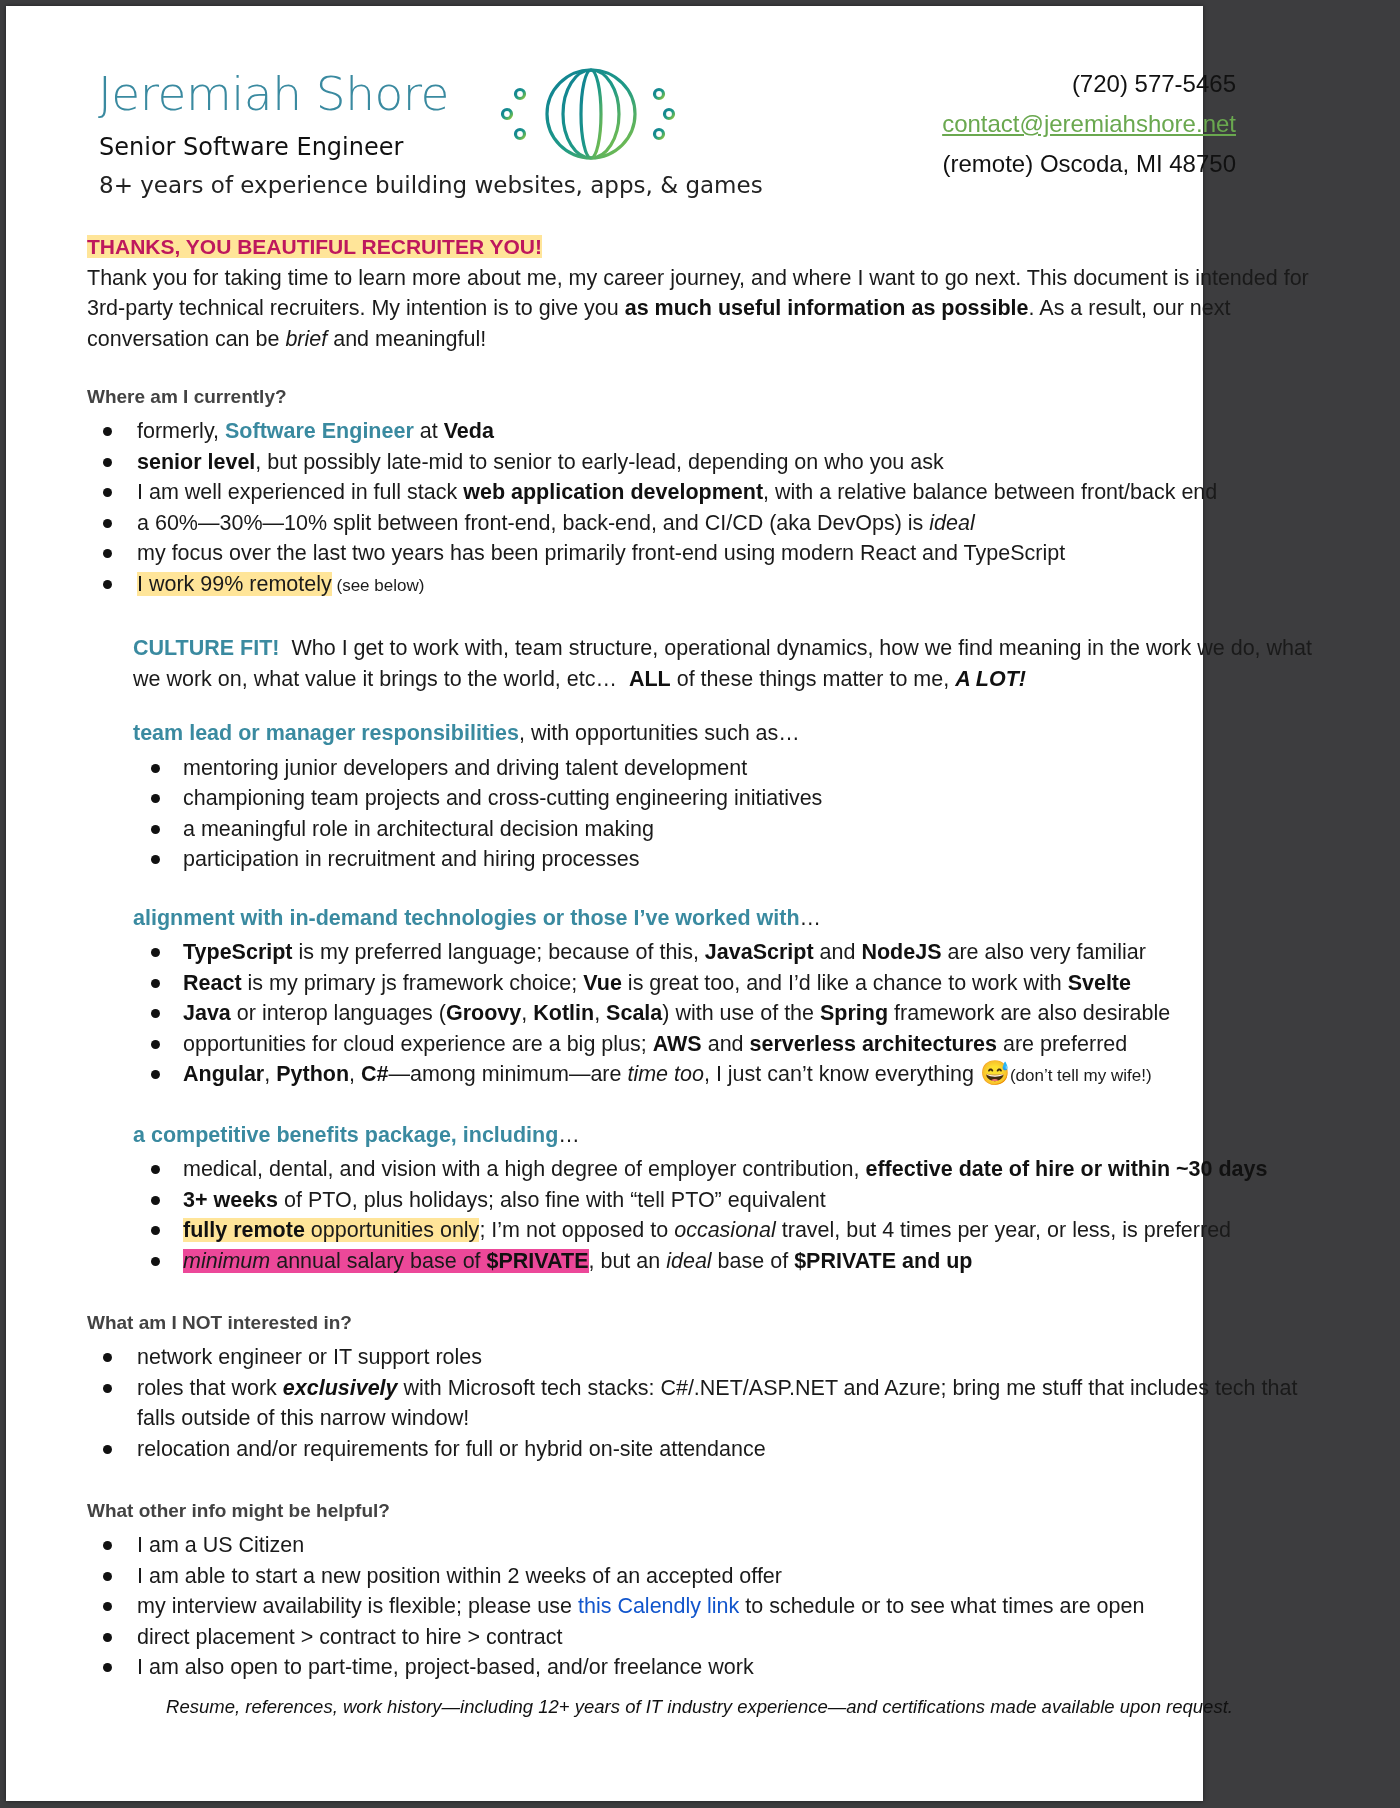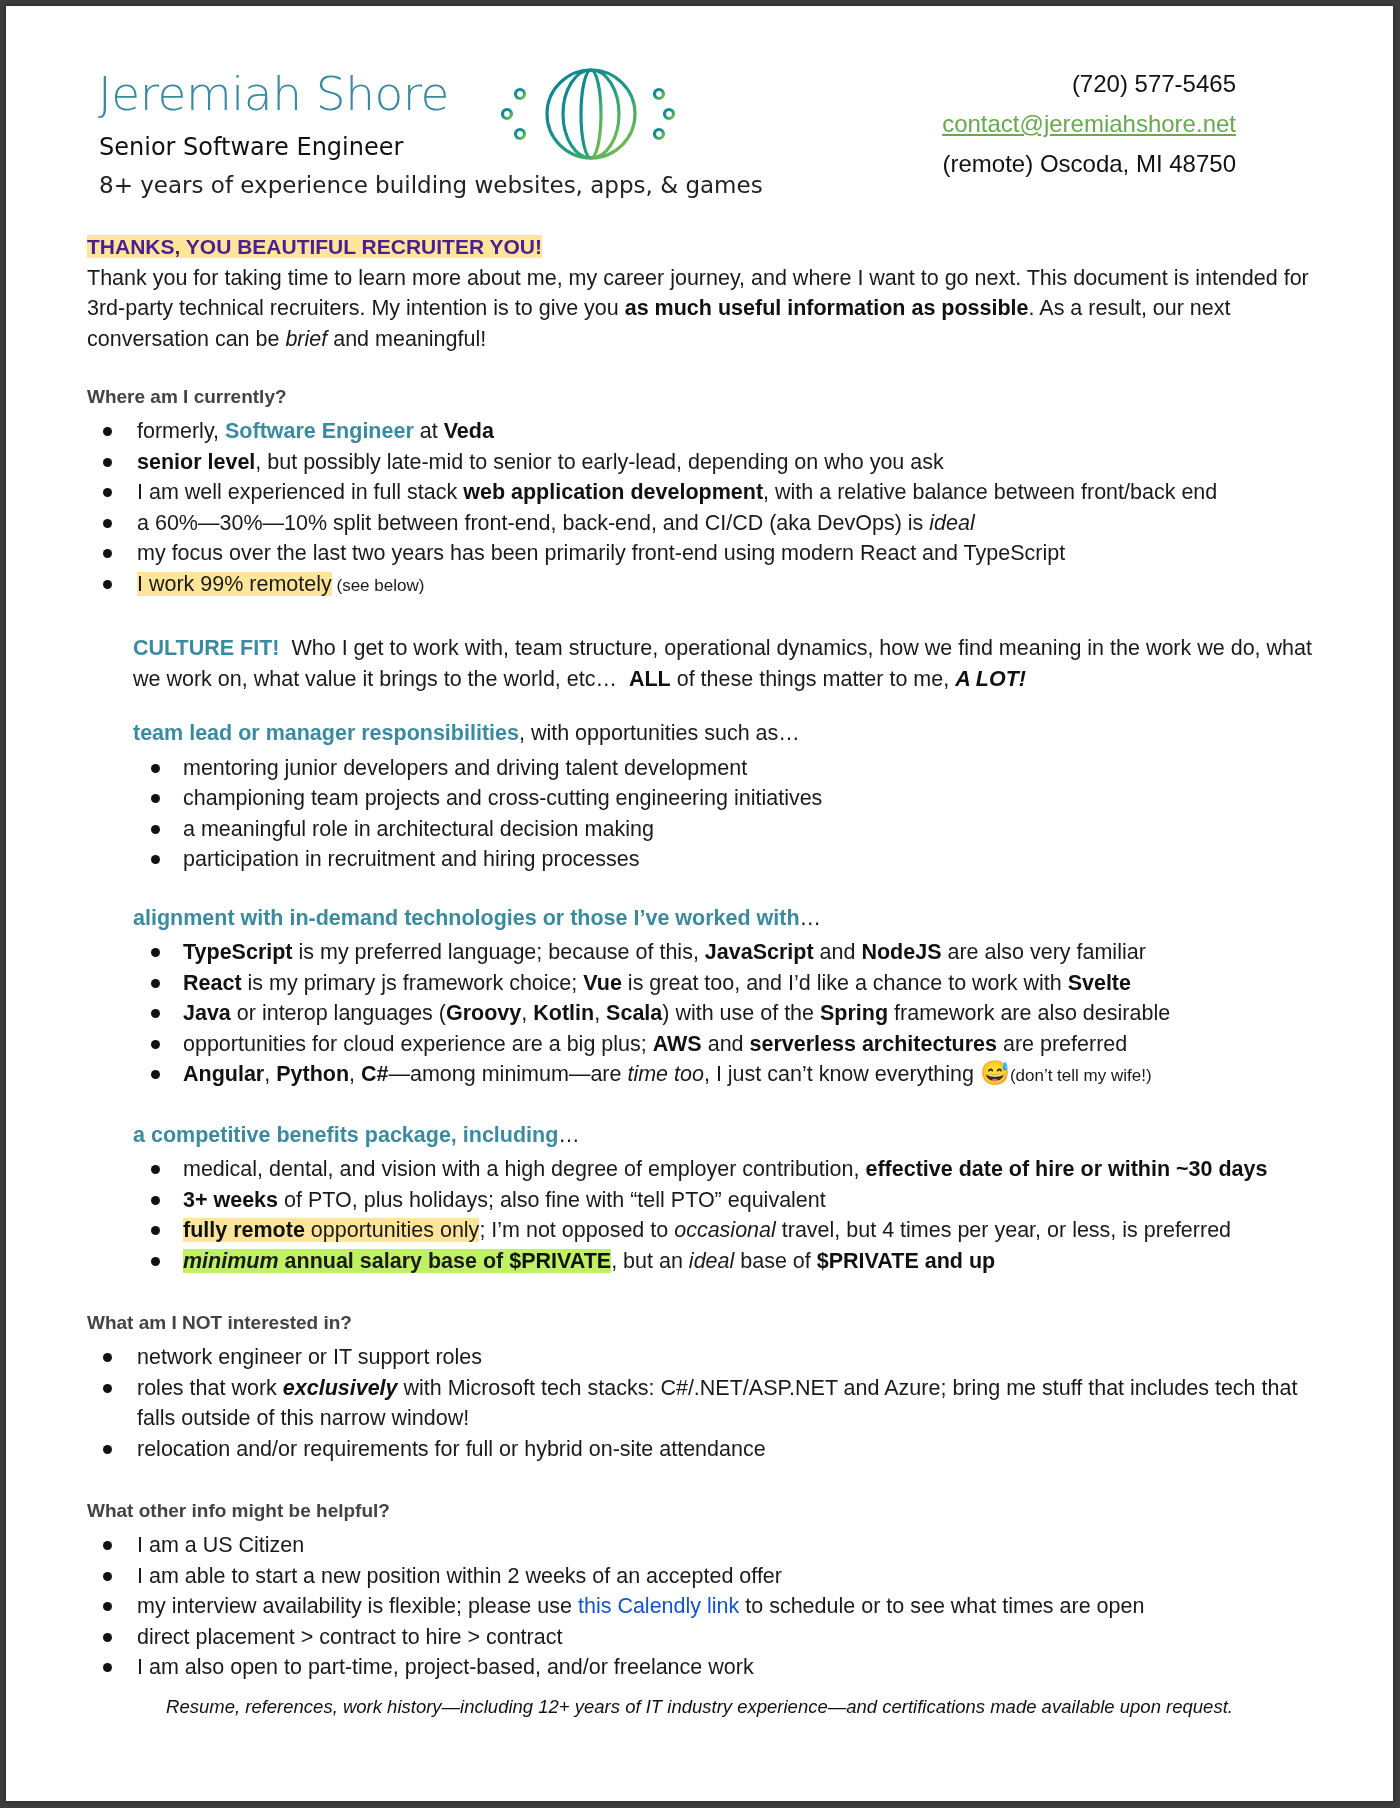--- a/index.html
+++ b/index.html
@@ -7,21 +7,21 @@
     width: 1400px; height: 1808px;
     background: #3d3d3f;
     position: relative;
     overflow: hidden;
     font-family: "Liberation Sans", sans-serif;
     color: #111;
   }
   .page {
     position: absolute;
     left: 6px; top: 6px;
-    width: 1387px; height: 1795px;
+    width: 1197px; height: 1795px;
     background: #fff;
     box-shadow: 0 0 4px rgba(0,0,0,0.5);
   }
   .abs { position: absolute; }
 
   
   .name {
     left: 92px; top: 60px;
     font-family: "DejaVu Sans", sans-serif;
     font-size: 47px; font-weight: 300;
@@ -51,22 +51,22 @@
   }
   .contact .email { color: #6aa84f; text-decoration: underline; }
 
   
   .body-text {
     left: 81px; top: 226px; width: 1250px;
     font-size: 21.5px; line-height: 30.5px;
     color: #1a1a1a;
   }
   .hl-yellow { background: #ffe599; }
-  .hl-pink { background: #bef264; font-weight: bold; }
-  .thanks { font-weight: bold; color: #4c1d95; font-size: 21px; }
+  .hl-pink { background: #ec4899; }
+  .thanks { font-weight: bold; color: #be185d; font-size: 21px; }
   .section-h {
     font-weight: bold; color: #434343;
     font-size: 19px; line-height: 30px;
   }
   .teal-b { color: #3a8aa0; font-weight: bold; }
   b { font-weight: bold; color: #111; }
   ul { margin: 4px; padding: 0; list-style: none; }
   ul.l1 > li, ul.l2 > li {
     position: relative;
   }

